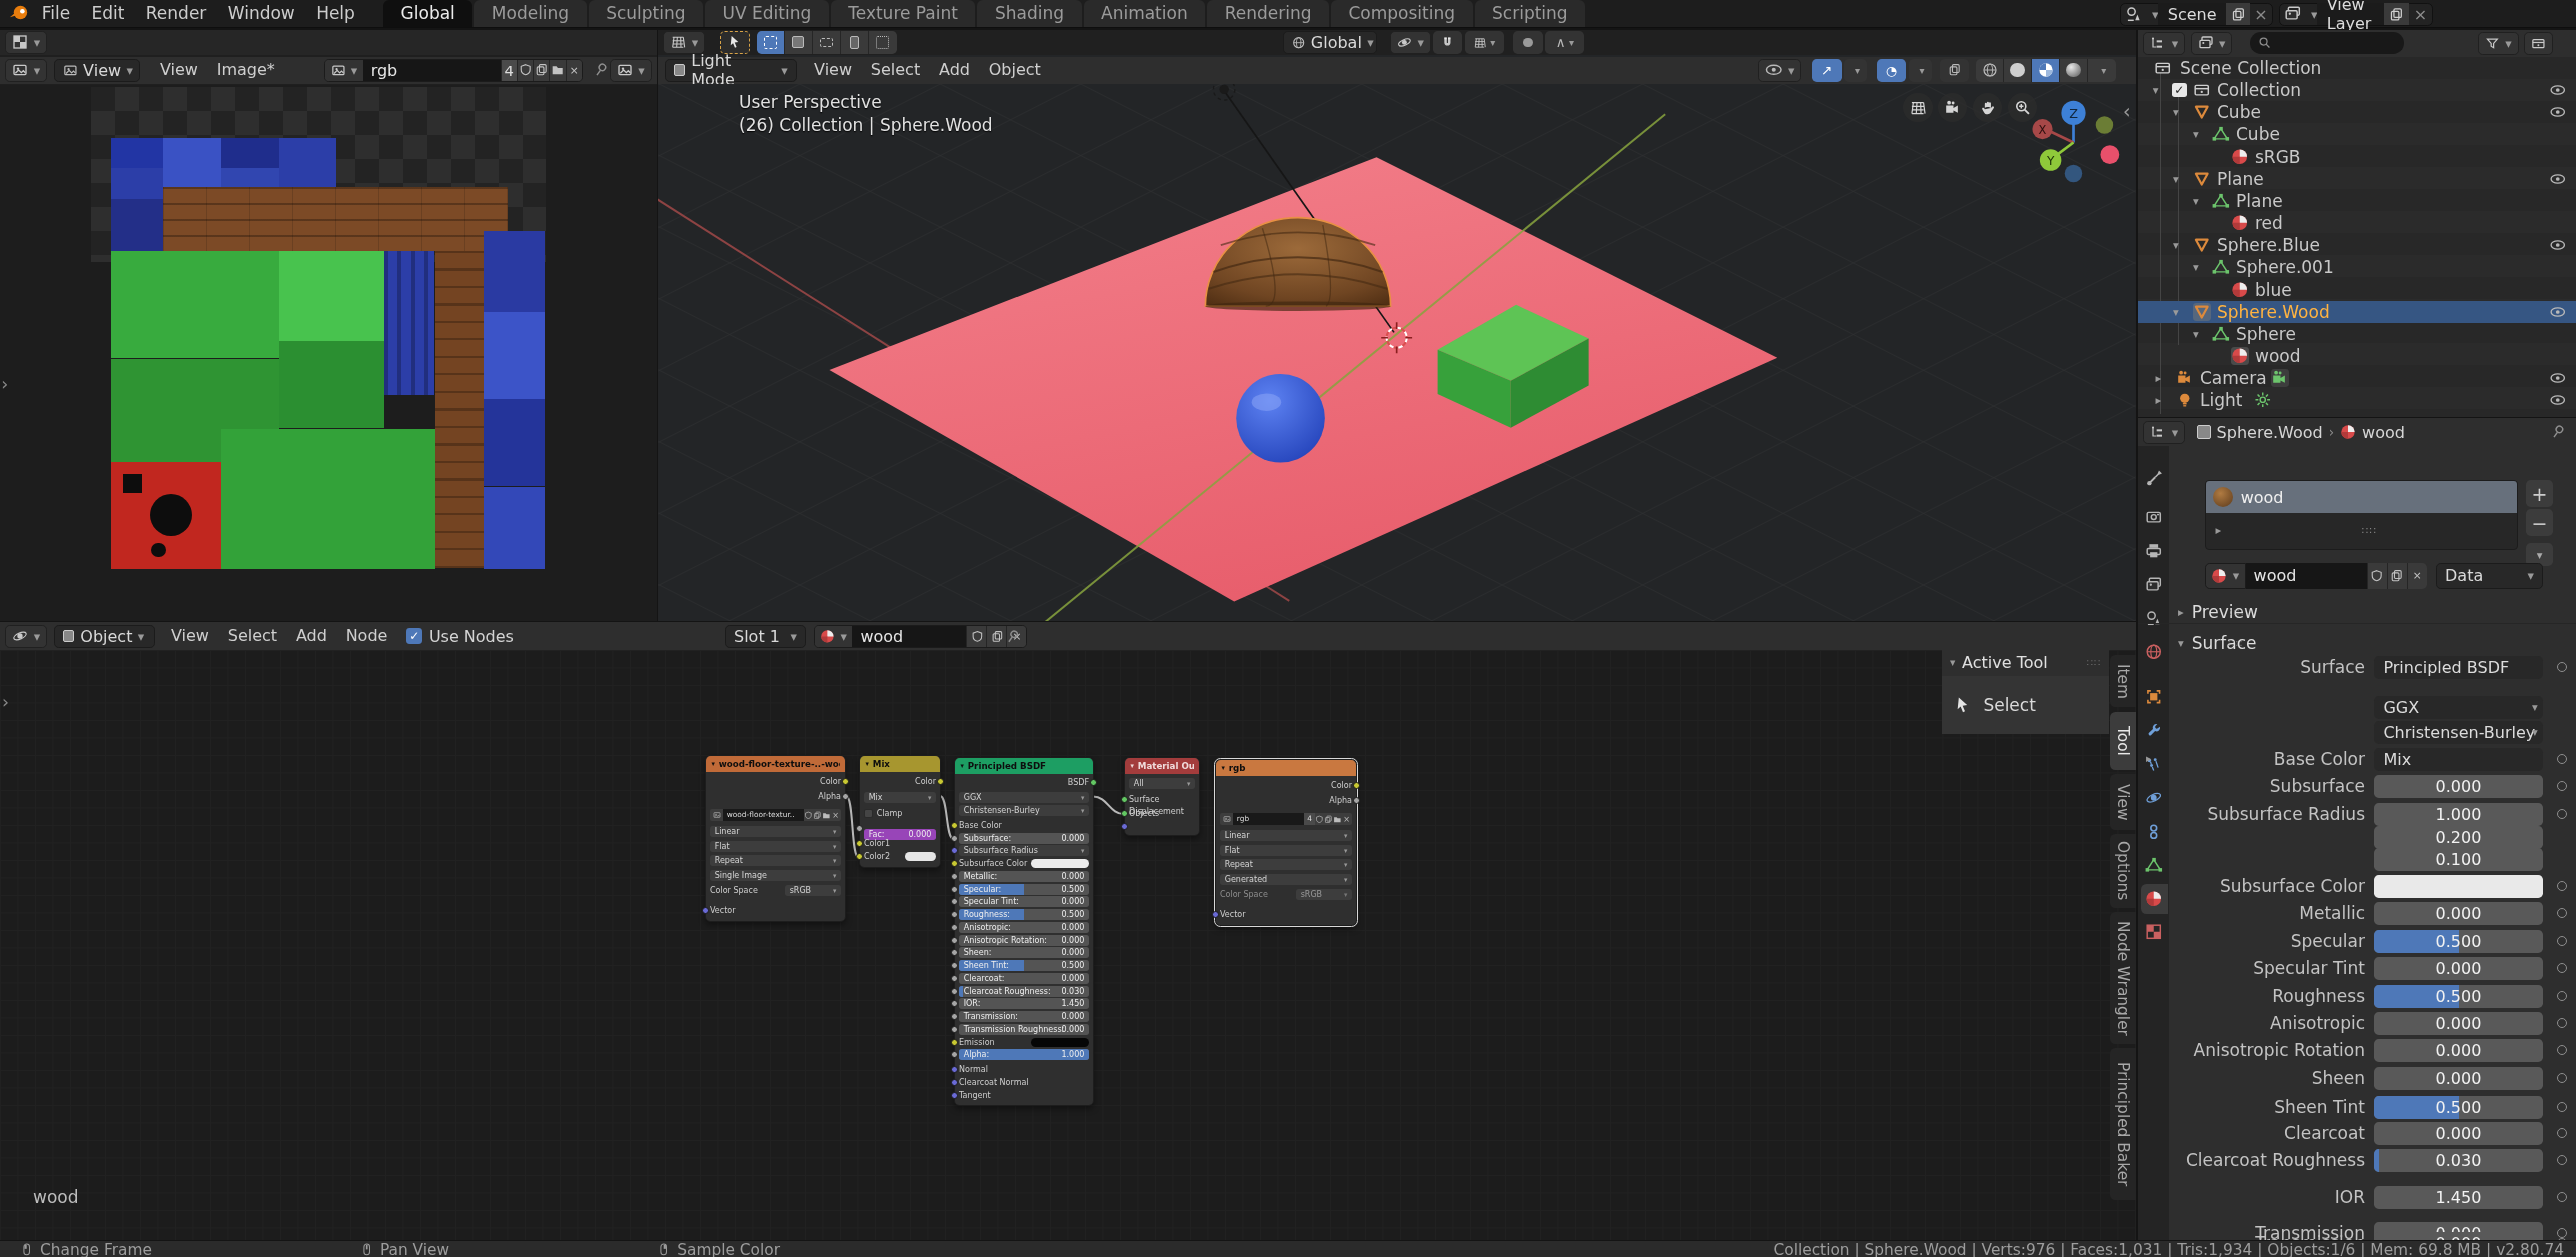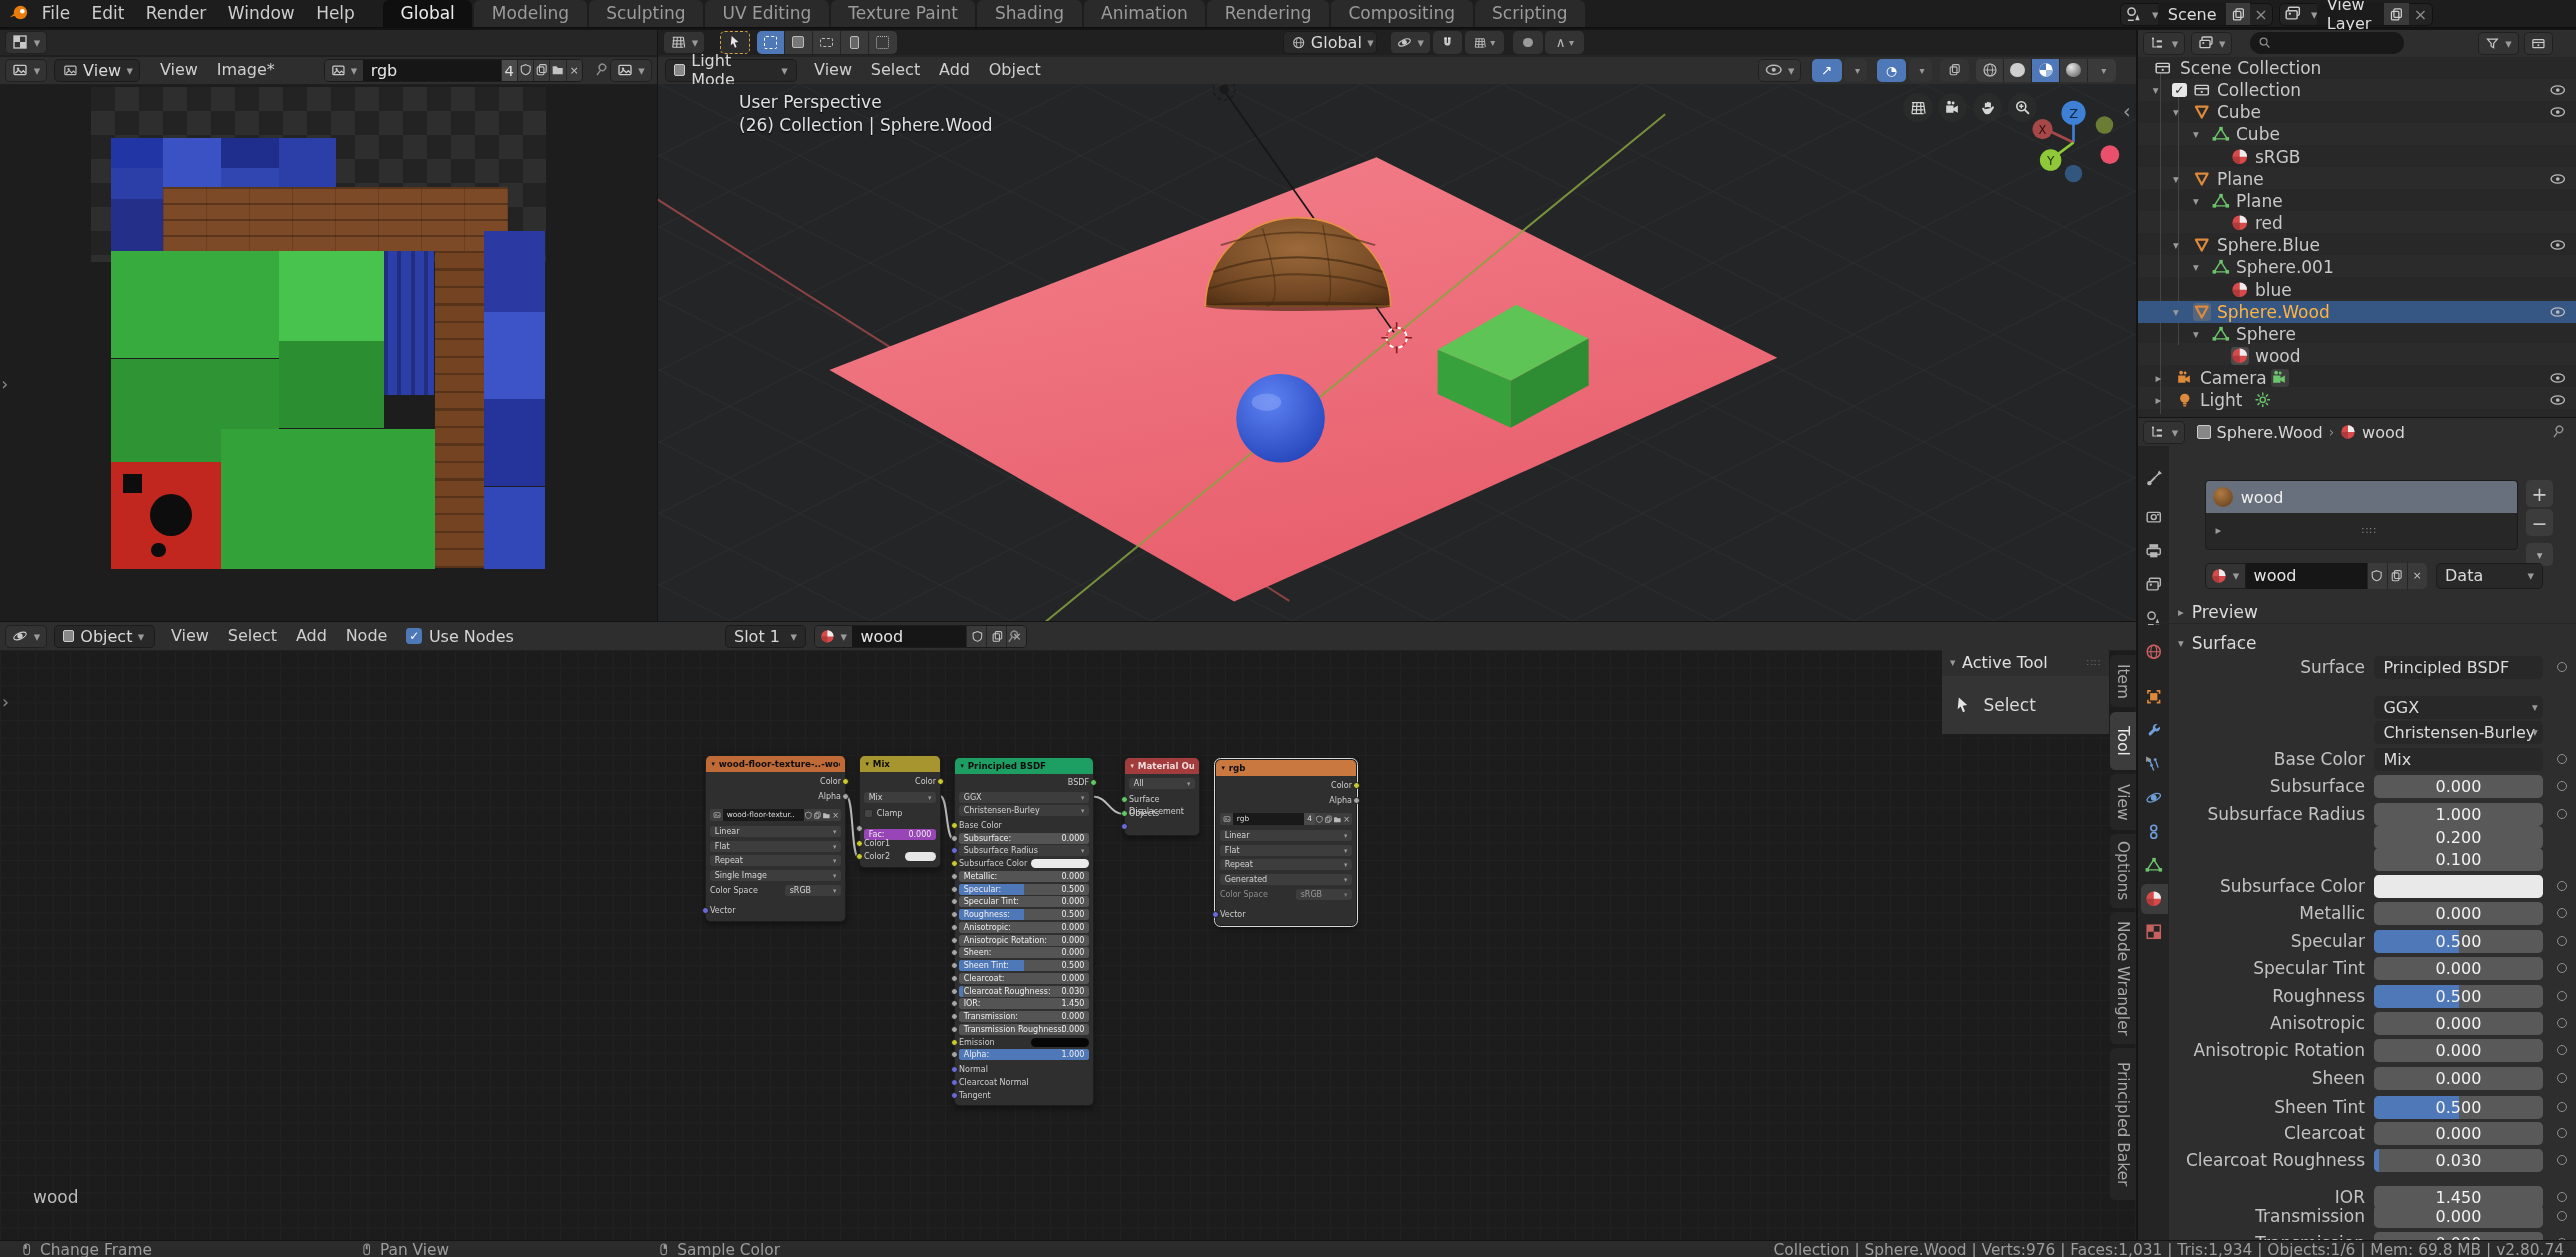--- a/index.html
+++ b/index.html
@@ -1070,21 +1070,21 @@
       </div>
       <span class="pdot"></span>
     </div>
   <div class="prow" style="top:768px">
       <span class="plab">IOR</span>
       <div class="pfield">
         <span class="v">1.450</span>
       </div>
       <span class="pdot"></span>
     </div>
-  <div class="prow" style="top:787px">
+  <div class="prow" style="top:804px">
       <span class="plab">Transmission</span>
       <div class="pfield">
         <span class="v">0.000</span>
       </div>
       <span class="pdot"></span>
     </div>
   <div class="prow" style="top:814px">
       <span class="plab">Transmission Roughness</span>
       <div class="pfield">
         <span class="v">0.000</span>

